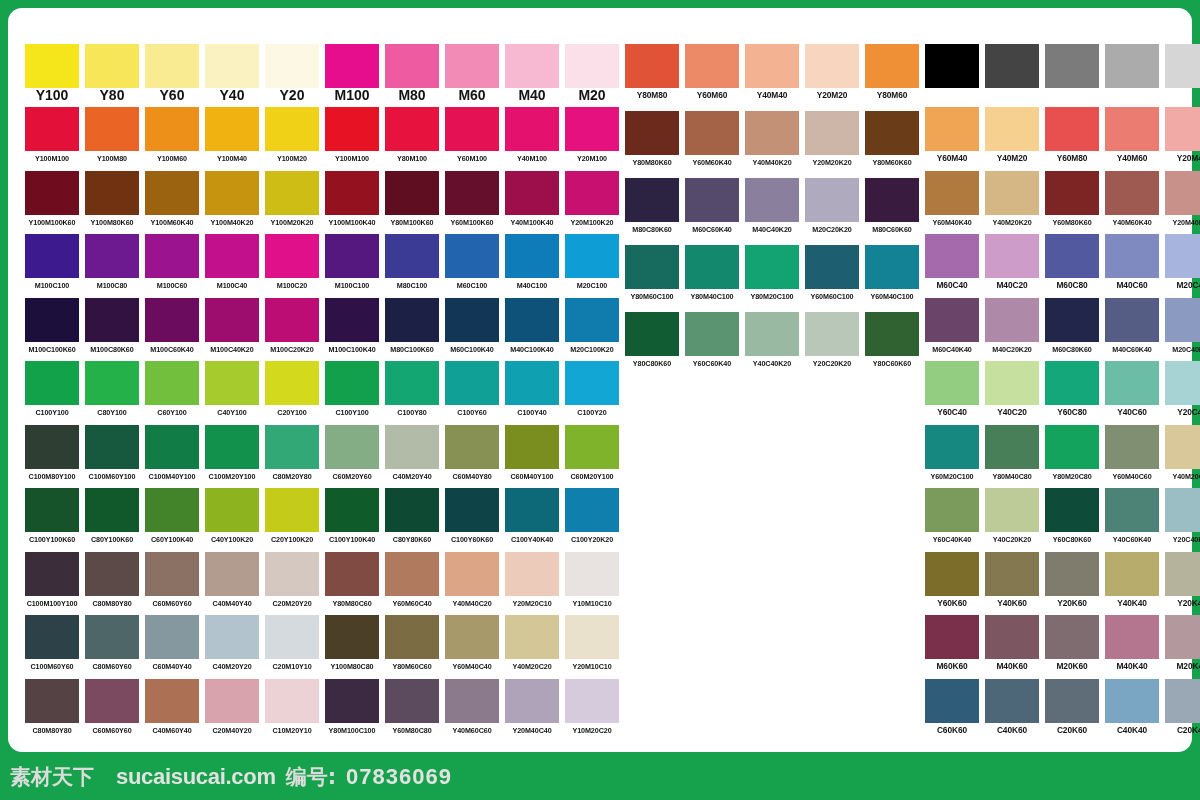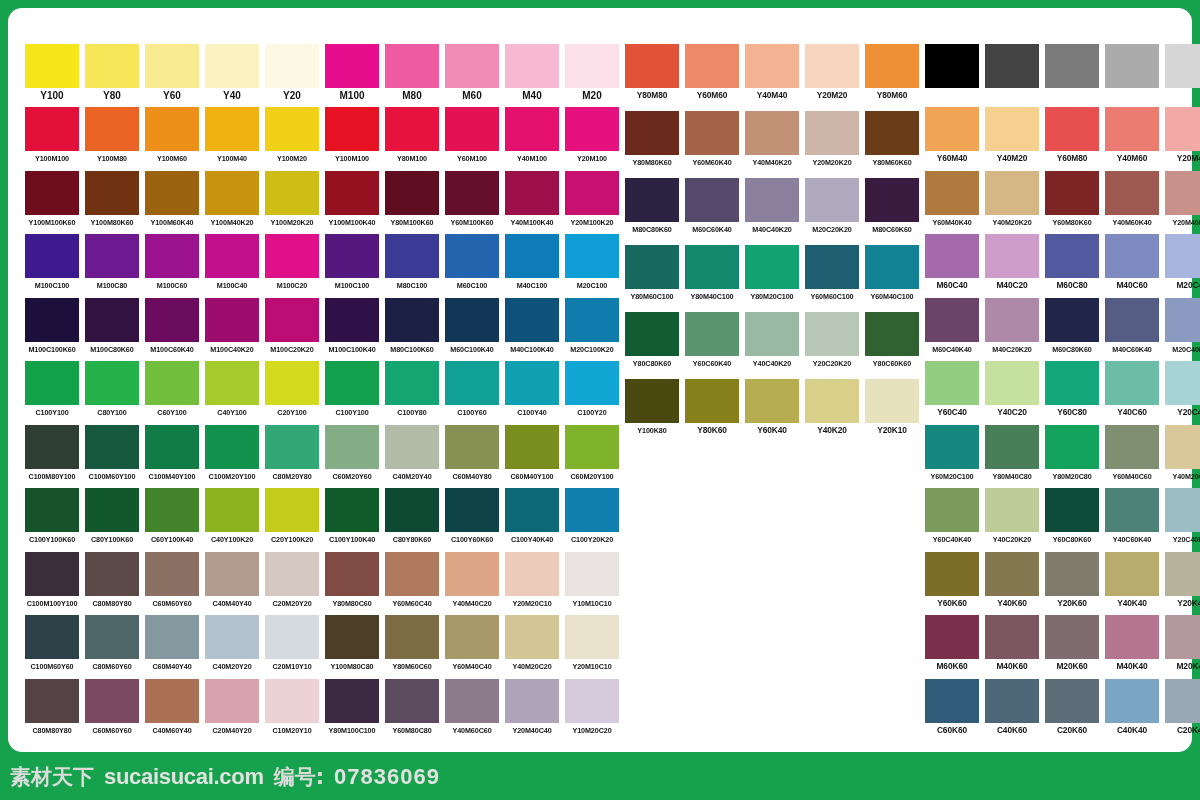--- a/index.html
+++ b/index.html
@@ -59,42 +59,42 @@
     margin-top: 3px;
     font-size: 7.2px;
     line-height: 9px;
     letter-spacing: -0.1px;
     color: #141414;
     font-weight: 700;
     white-space: nowrap;
     text-align: center;
     font-family: "Liberation Sans", sans-serif;
   }
-  .label.lg { font-size: 10px; letter-spacing: 0px; }
+  .label.lg { font-size: 14px; letter-spacing: 0px; }
   .label.md { font-size: 8.4px; }
   
   #watermark {
     position: absolute;
     left: 0; bottom: 0;
     width: 1200px;
     height: 46px;
     display: flex;
     align-items: center;
     padding-left: 10px;
     gap: 8px;
   }
   #wm-inner {
     display: flex;
     align-items: baseline;
     gap: 10px;
     color: #d9d9d9;
     font-weight: 700;
   }
   .wm-cn { font-size: 21px; font-family: "DejaVu Sans", sans-serif; color: #dcdcdc; }
-  .wm-site { font-size: 22px; letter-spacing: -0.3px; color: #e2e2e2; }
+  .wm-site { font-size: 22px; letter-spacing: -0.3px; color: #e2e2e2; margin-left: 12px; }
   .wm-no { font-size: 21px; font-family: "DejaVu Sans", sans-serif; color: #dcdcdc; }
   .wm-num { font-size: 22px; color: #e2e2e2; letter-spacing: 1px; }
 </style>
 </head>
 <body>
 
 <div id="page">
   <div id="card">
     <div id="grid">
         <div class="group">
@@ -687,42 +687,20 @@
               <span class="chip" style="background: rgb(154, 185, 163);"></span>
               <span class="label">Y40C40K20</span>
             </div>
             <div class="cell">
               <span class="chip" style="background: rgb(185, 199, 185);"></span>
               <span class="label">Y20C20K20</span>
             </div>
             <div class="cell">
               <span class="chip" style="background: rgb(47, 97, 49);"></span>
               <span class="label">Y80C60K60</span>
-            </div>
-          </div>
-          <div class="row">
-            <div class="cell">
-              <span class="chip" style="background: rgb(74, 74, 16);"></span>
-              <span class="label">Y100K80</span>
-            </div>
-            <div class="cell">
-              <span class="chip" style="background: rgb(134, 129, 28);"></span>
-              <span class="label md">Y80K60</span>
-            </div>
-            <div class="cell">
-              <span class="chip" style="background: rgb(181, 173, 79);"></span>
-              <span class="label md">Y60K40</span>
-            </div>
-            <div class="cell">
-              <span class="chip" style="background: rgb(215, 207, 138);"></span>
-              <span class="label md">Y40K20</span>
-            </div>
-            <div class="cell">
-              <span class="chip" style="background: rgb(230, 226, 189);"></span>
-              <span class="label md">Y20K10</span>
             </div>
           </div>
         </div>
         <div class="group">
           <div class="row">
             <div class="cell">
               <span class="chip" style="background: rgb(0, 0, 0);"></span>
               <span class="label md"></span>
             </div>
             <div class="cell">

